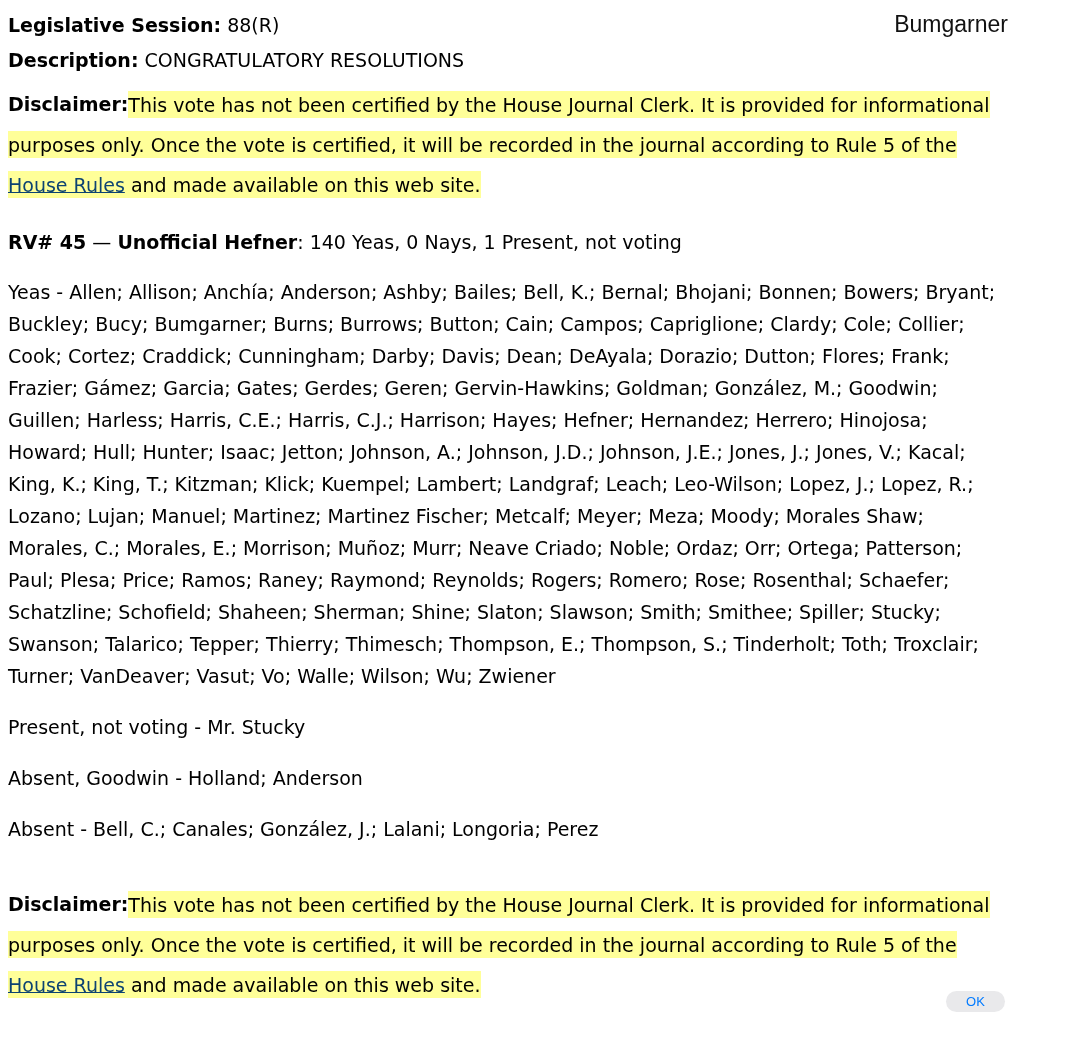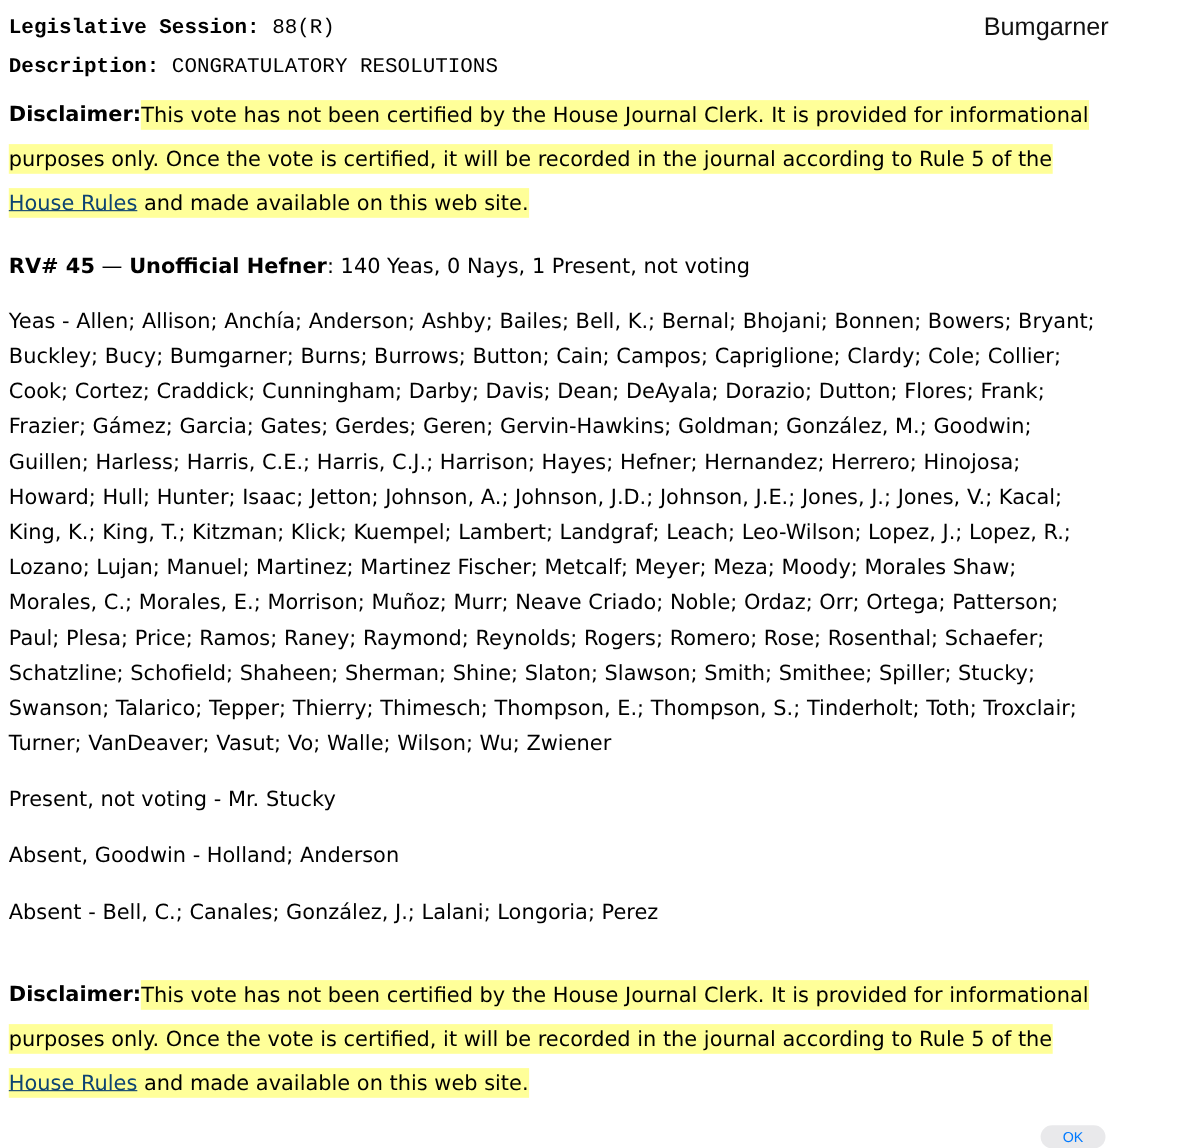--- a/index.html
+++ b/index.html
@@ -15,21 +15,21 @@
     font-family: "DejaVu Sans", sans-serif;
     font-size: 19px;
   }
   .content { width: 1014px; }
   b, .b { font-weight: 700; }
   .topline {
     display: flex;
     justify-content: space-between;
     align-items: flex-start;
   }
-  .hline { line-height: 35px; font-family: Liberation Mono, monospace; }
+  .hline { line-height: 35px; }
   .unofficial {
     font-family: "Liberation Sans", sans-serif;
     font-size: 23px;
     line-height: 33px;
     padding-right: 14px;
     color: #111;
   }
   p.disclaimer {
     margin: 6px 0 0 0;
     line-height: 40px;
@@ -49,21 +49,21 @@
     line-height: 30px;
   }
   p.names {
     margin: 19px 12px 0 0;
     line-height: 32px;
   }
   p.disclaimer.bottom { margin-top: 39px; }
   .ok {
     position: absolute;
     right: 67px;
-    bottom: 0;
+    bottom: 32px;
     height: 21px;
     min-width: 59px;
     padding: 0 16px;
     border: none;
     border-radius: 10.5px;
     background: var(--c-ok_background, #E9E9EB);
     color: var(--c-ok_text, #007AFF);
     font-family: "Liberation Sans", sans-serif;
     font-size: 13px;
     line-height: 21px;

